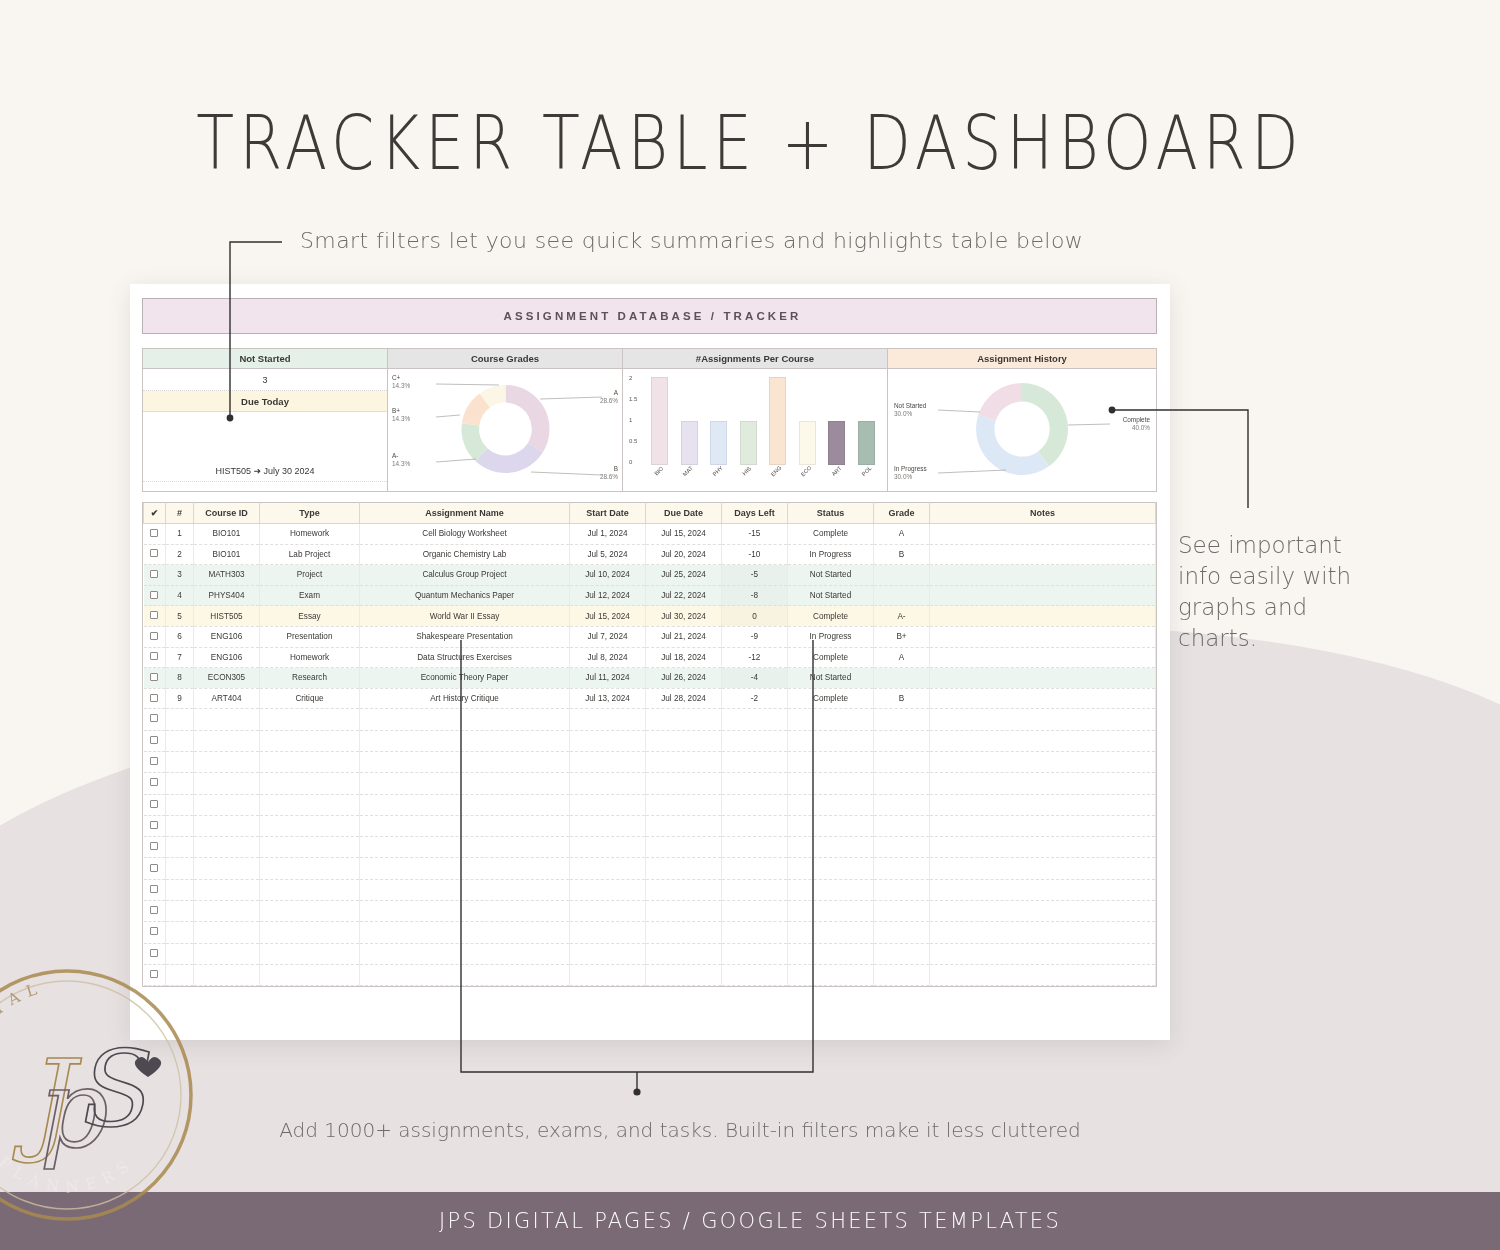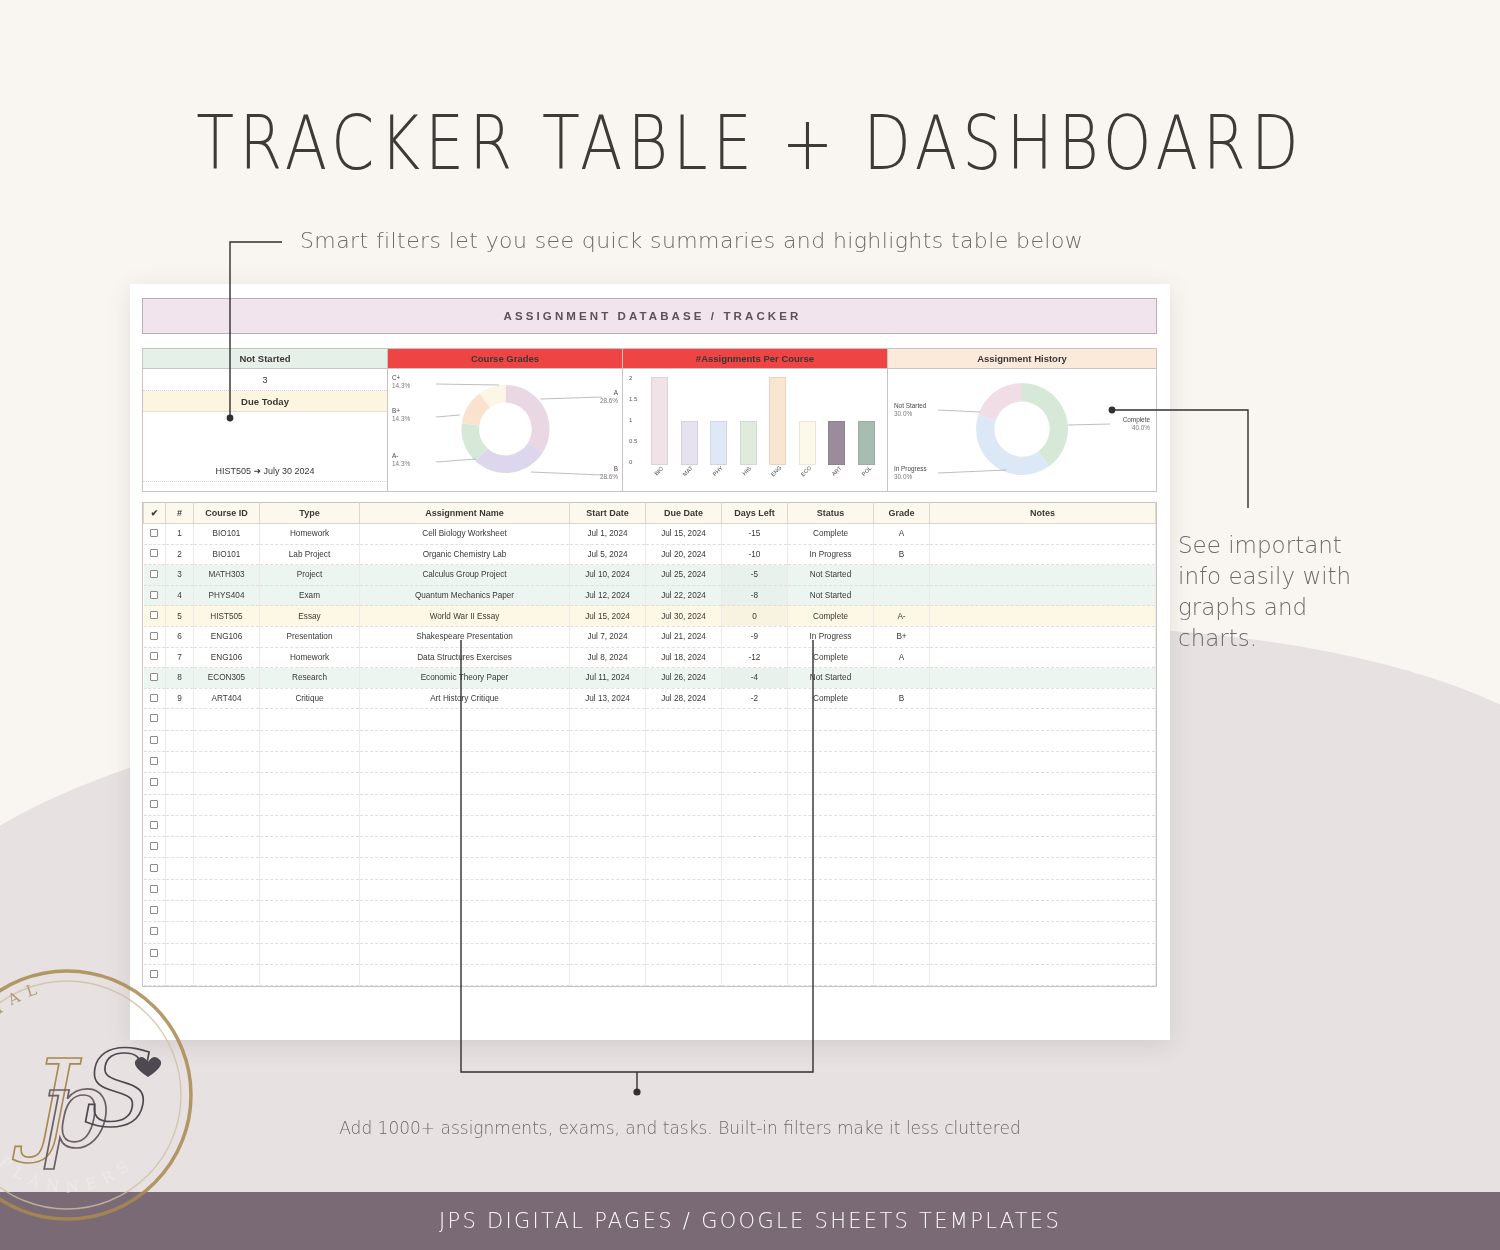--- a/index.html
+++ b/index.html
@@ -39,21 +39,21 @@
     font-size: 22px; color: #6d6a6a; letter-spacing: .4px;
     font-family: "DejaVu Sans", sans-serif; font-weight: 300;
   }
   .callout-right {
     position: absolute; top: 530px; left: 1178px; width: 200px; z-index: 6;
     font-size: 23px; line-height: 31px; color: #6d6a6a;
     font-family: "DejaVu Sans", sans-serif; font-weight: 300;
   }
   .callout-bottom {
     position: absolute; top: 1118px; left: 0; width: 1360px; z-index: 6;
-    text-align: center; font-size: 17px; color: #6d6a6a;
+    text-align: center; font-size: 20px; color: #6d6a6a;
     font-family: "DejaVu Sans", sans-serif; font-weight: 300;
   }
   .leader { position: absolute; z-index: 6; }
   .leader line, .leader path { stroke: #31302f; stroke-width: 1.4; fill: none; }
   .leader circle { fill: #31302f; }
 
   
   .sheet-frame {
     position: absolute; left: 130px; top: 284px;
     width: 1040px; height: 756px;
@@ -81,21 +81,21 @@
   .dc-grades    { width: 235px; }
   .dc-perc      { width: 265px; }
   .dc-status    { width: 268px; }
 
   .dash-head {
     height: 20px; display: flex; align-items: center; justify-content: center;
     font-size: 9.5px; font-weight: bold; color: #3a3836;
     border-bottom: 1px solid #c9c4c2;
   }
   .hd-green  { background: #e5f0e9; }
-  .hd-purple { background: #ef4444; }
+  .hd-purple { background: #e5e5e5; }
   .hd-orange { background: #fbeada; }
 
   .dash-body { flex: 1; position: relative; overflow: hidden; }
 
   .ns-count {
     height: 22px; display: flex; align-items: center; justify-content: center;
     font-size: 9px; color: #3a3836; border-bottom: 1px dotted #d8d4d2;
   }
   .ns-due {
     height: 21px; background: #fcf6e0; display: flex; align-items: center;

